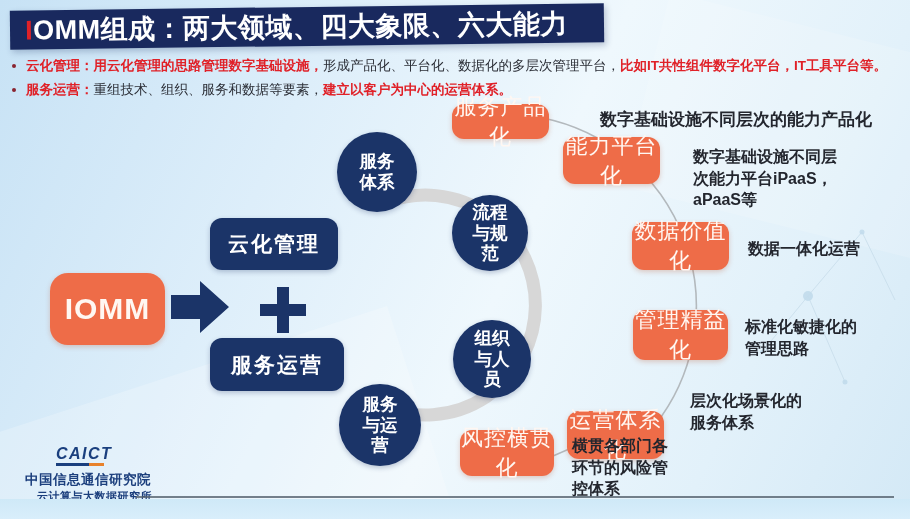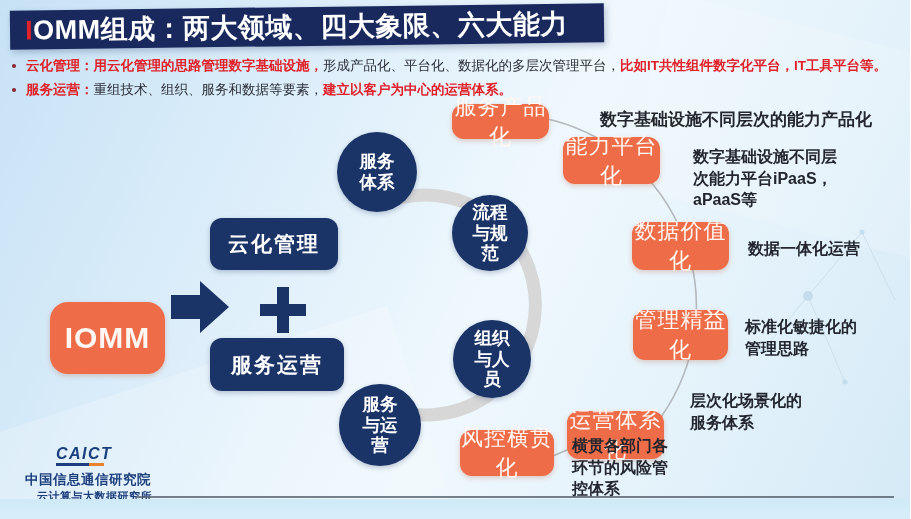--- a/index.html
+++ b/index.html
@@ -27,21 +27,21 @@
   .obox{
     position:absolute;background:#ee6c48;color:#fff7f2;border-radius:14px;
     display:flex;align-items:center;justify-content:center;text-align:center;
     box-shadow:0 2px 5px rgba(180,70,30,.25);
   }
   .nbox{
     position:absolute;background:#1b3468;color:#ffffff;border-radius:12px;
     display:flex;align-items:center;justify-content:center;font-weight:bold;
     box-shadow:0 2px 5px rgba(20,40,90,.25);
   }
-  .iomm{left:50px;top:273px;width:115px;height:72px;border-radius:18px;font-size:30px;font-weight:bold;letter-spacing:1px;margin-top:29px;}
+  .iomm{left:50px;top:273px;width:115px;height:72px;border-radius:18px;font-size:30px;font-weight:bold;letter-spacing:1px;}
   .dom1{left:210px;top:218px;width:128px;height:52px;font-size:21px;letter-spacing:2px;text-align:right;}
   .dom2{left:210px;top:338px;width:134px;height:53px;font-size:21px;letter-spacing:2px;}
   
   .qcircle{
     position:absolute;background:#1b3468;border-radius:50%;color:#ffffff;
     display:flex;align-items:center;justify-content:center;
     box-shadow:0 2px 5px rgba(20,40,90,.25);
   }
   .qcircle .ql{width:39px;font-size:17.5px;font-weight:bold;line-height:1.18;word-break:break-all;text-align:center;}
   .qc1{left:337px;top:132px;width:80px;height:80px;}

